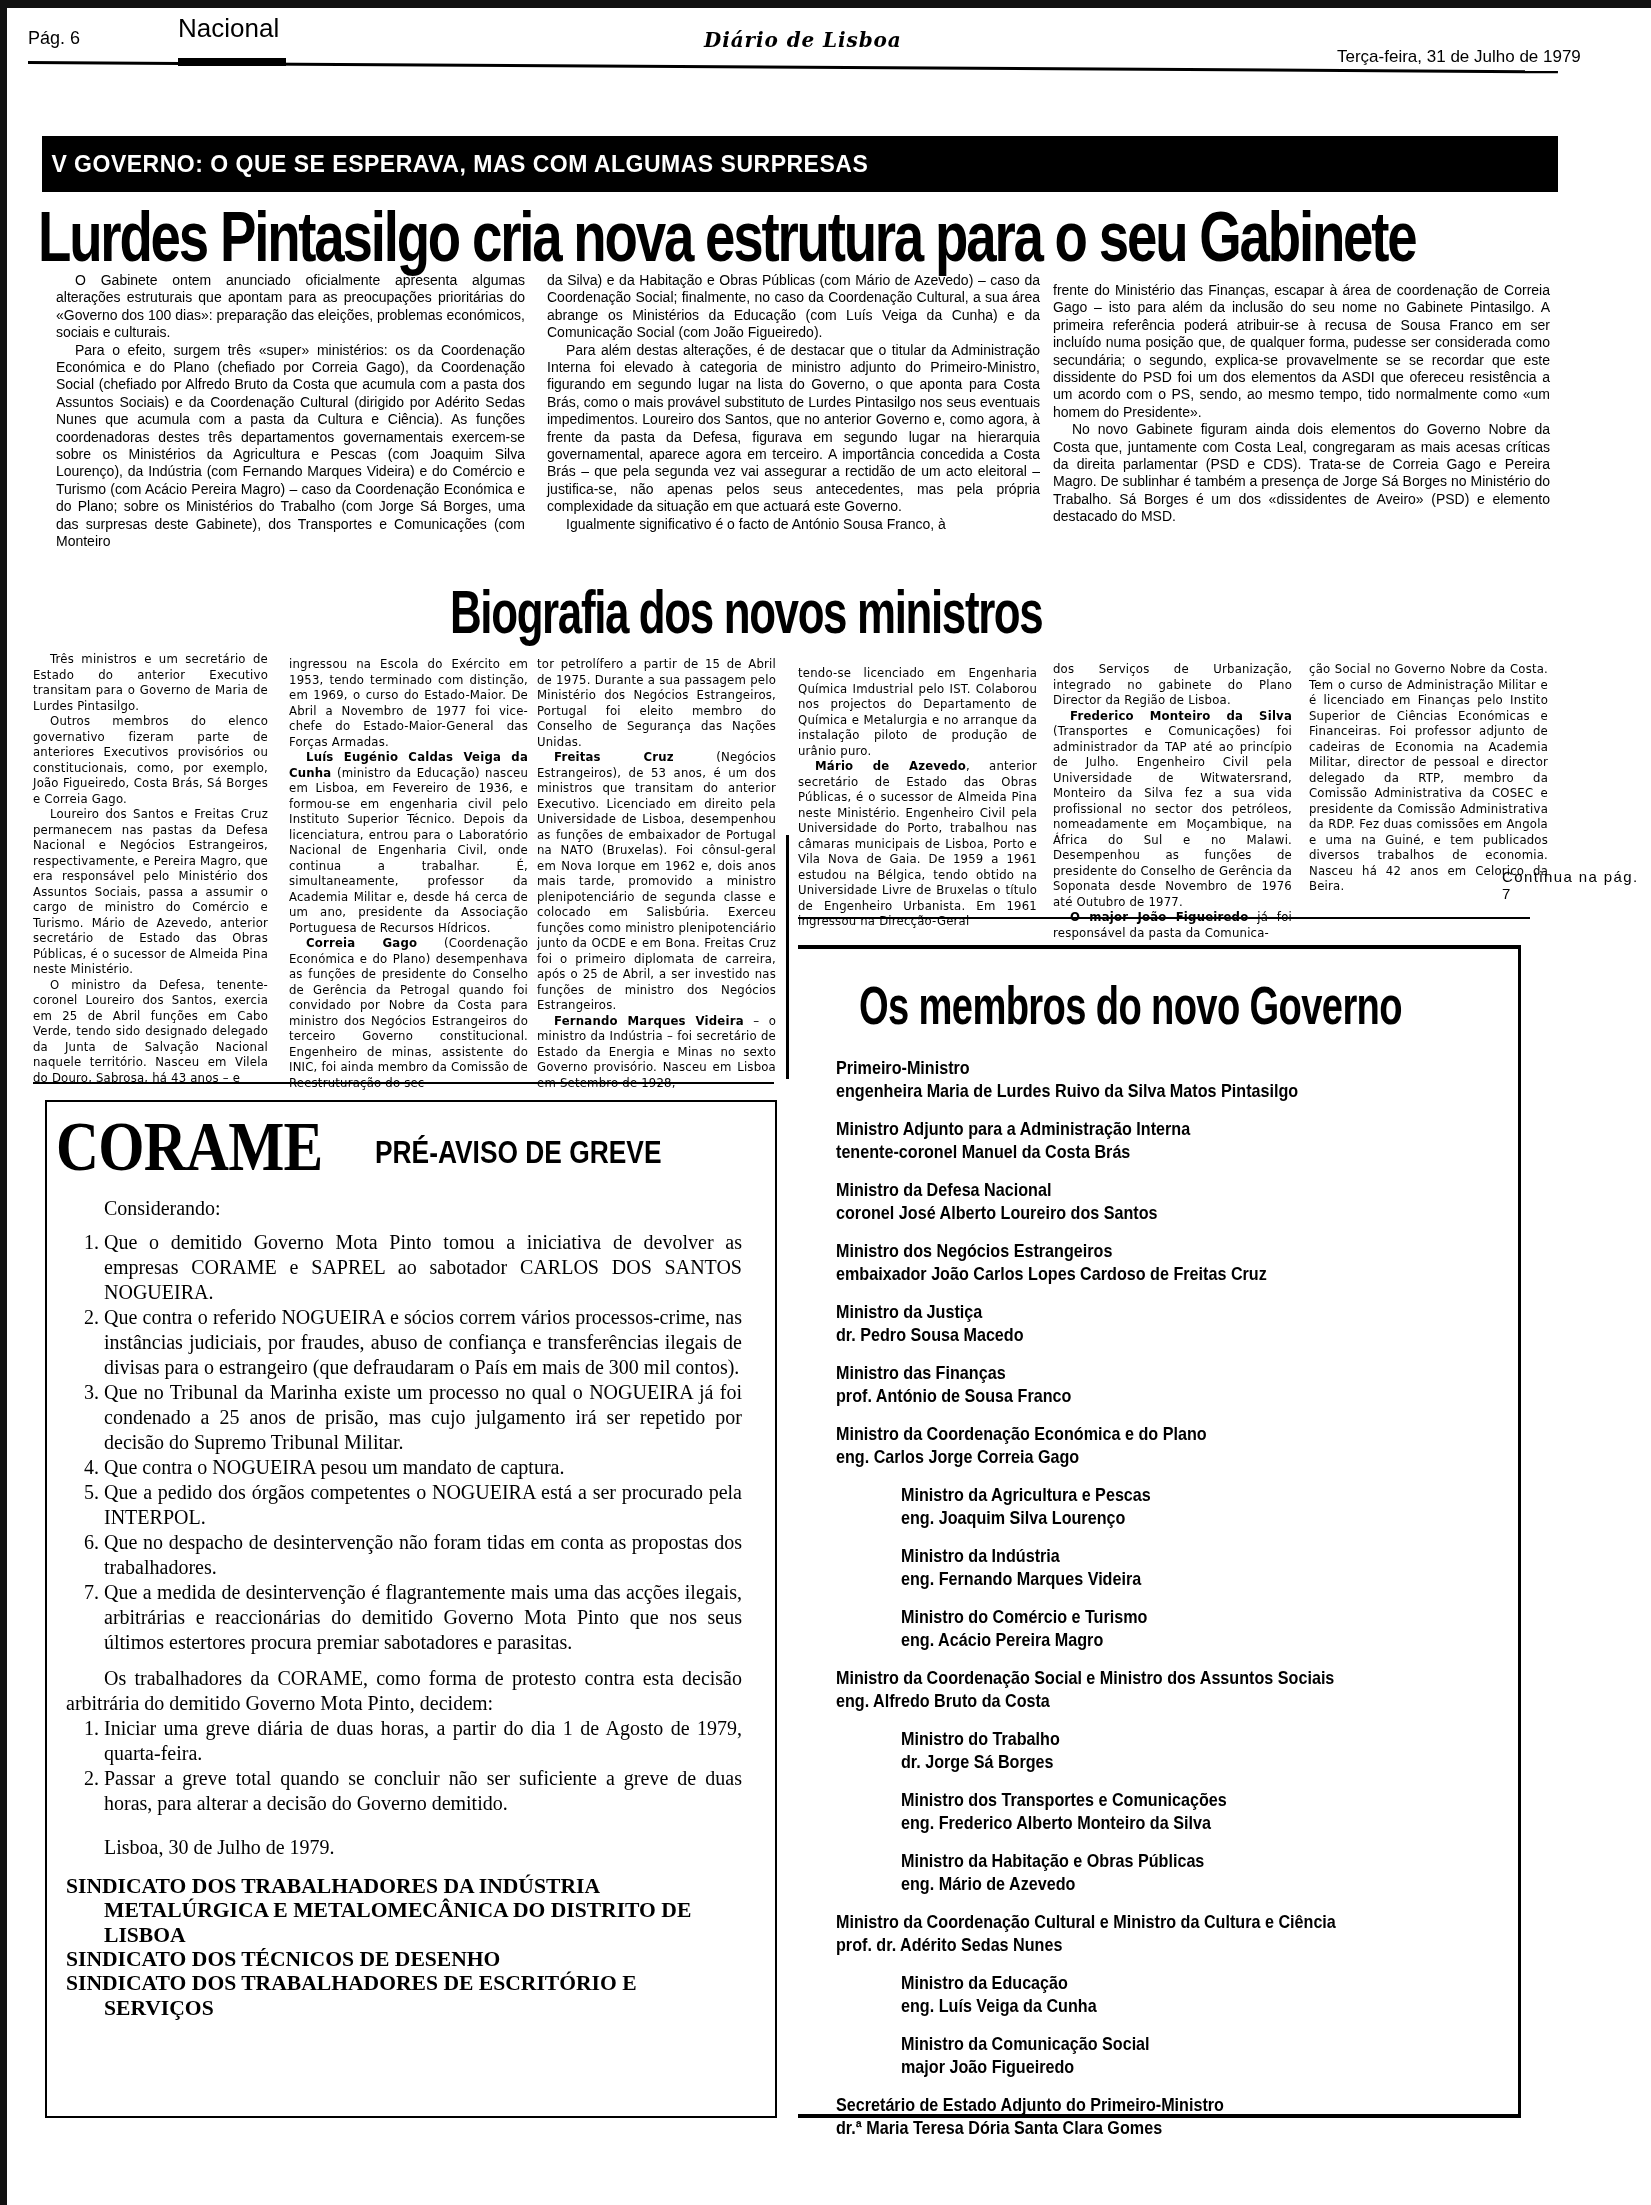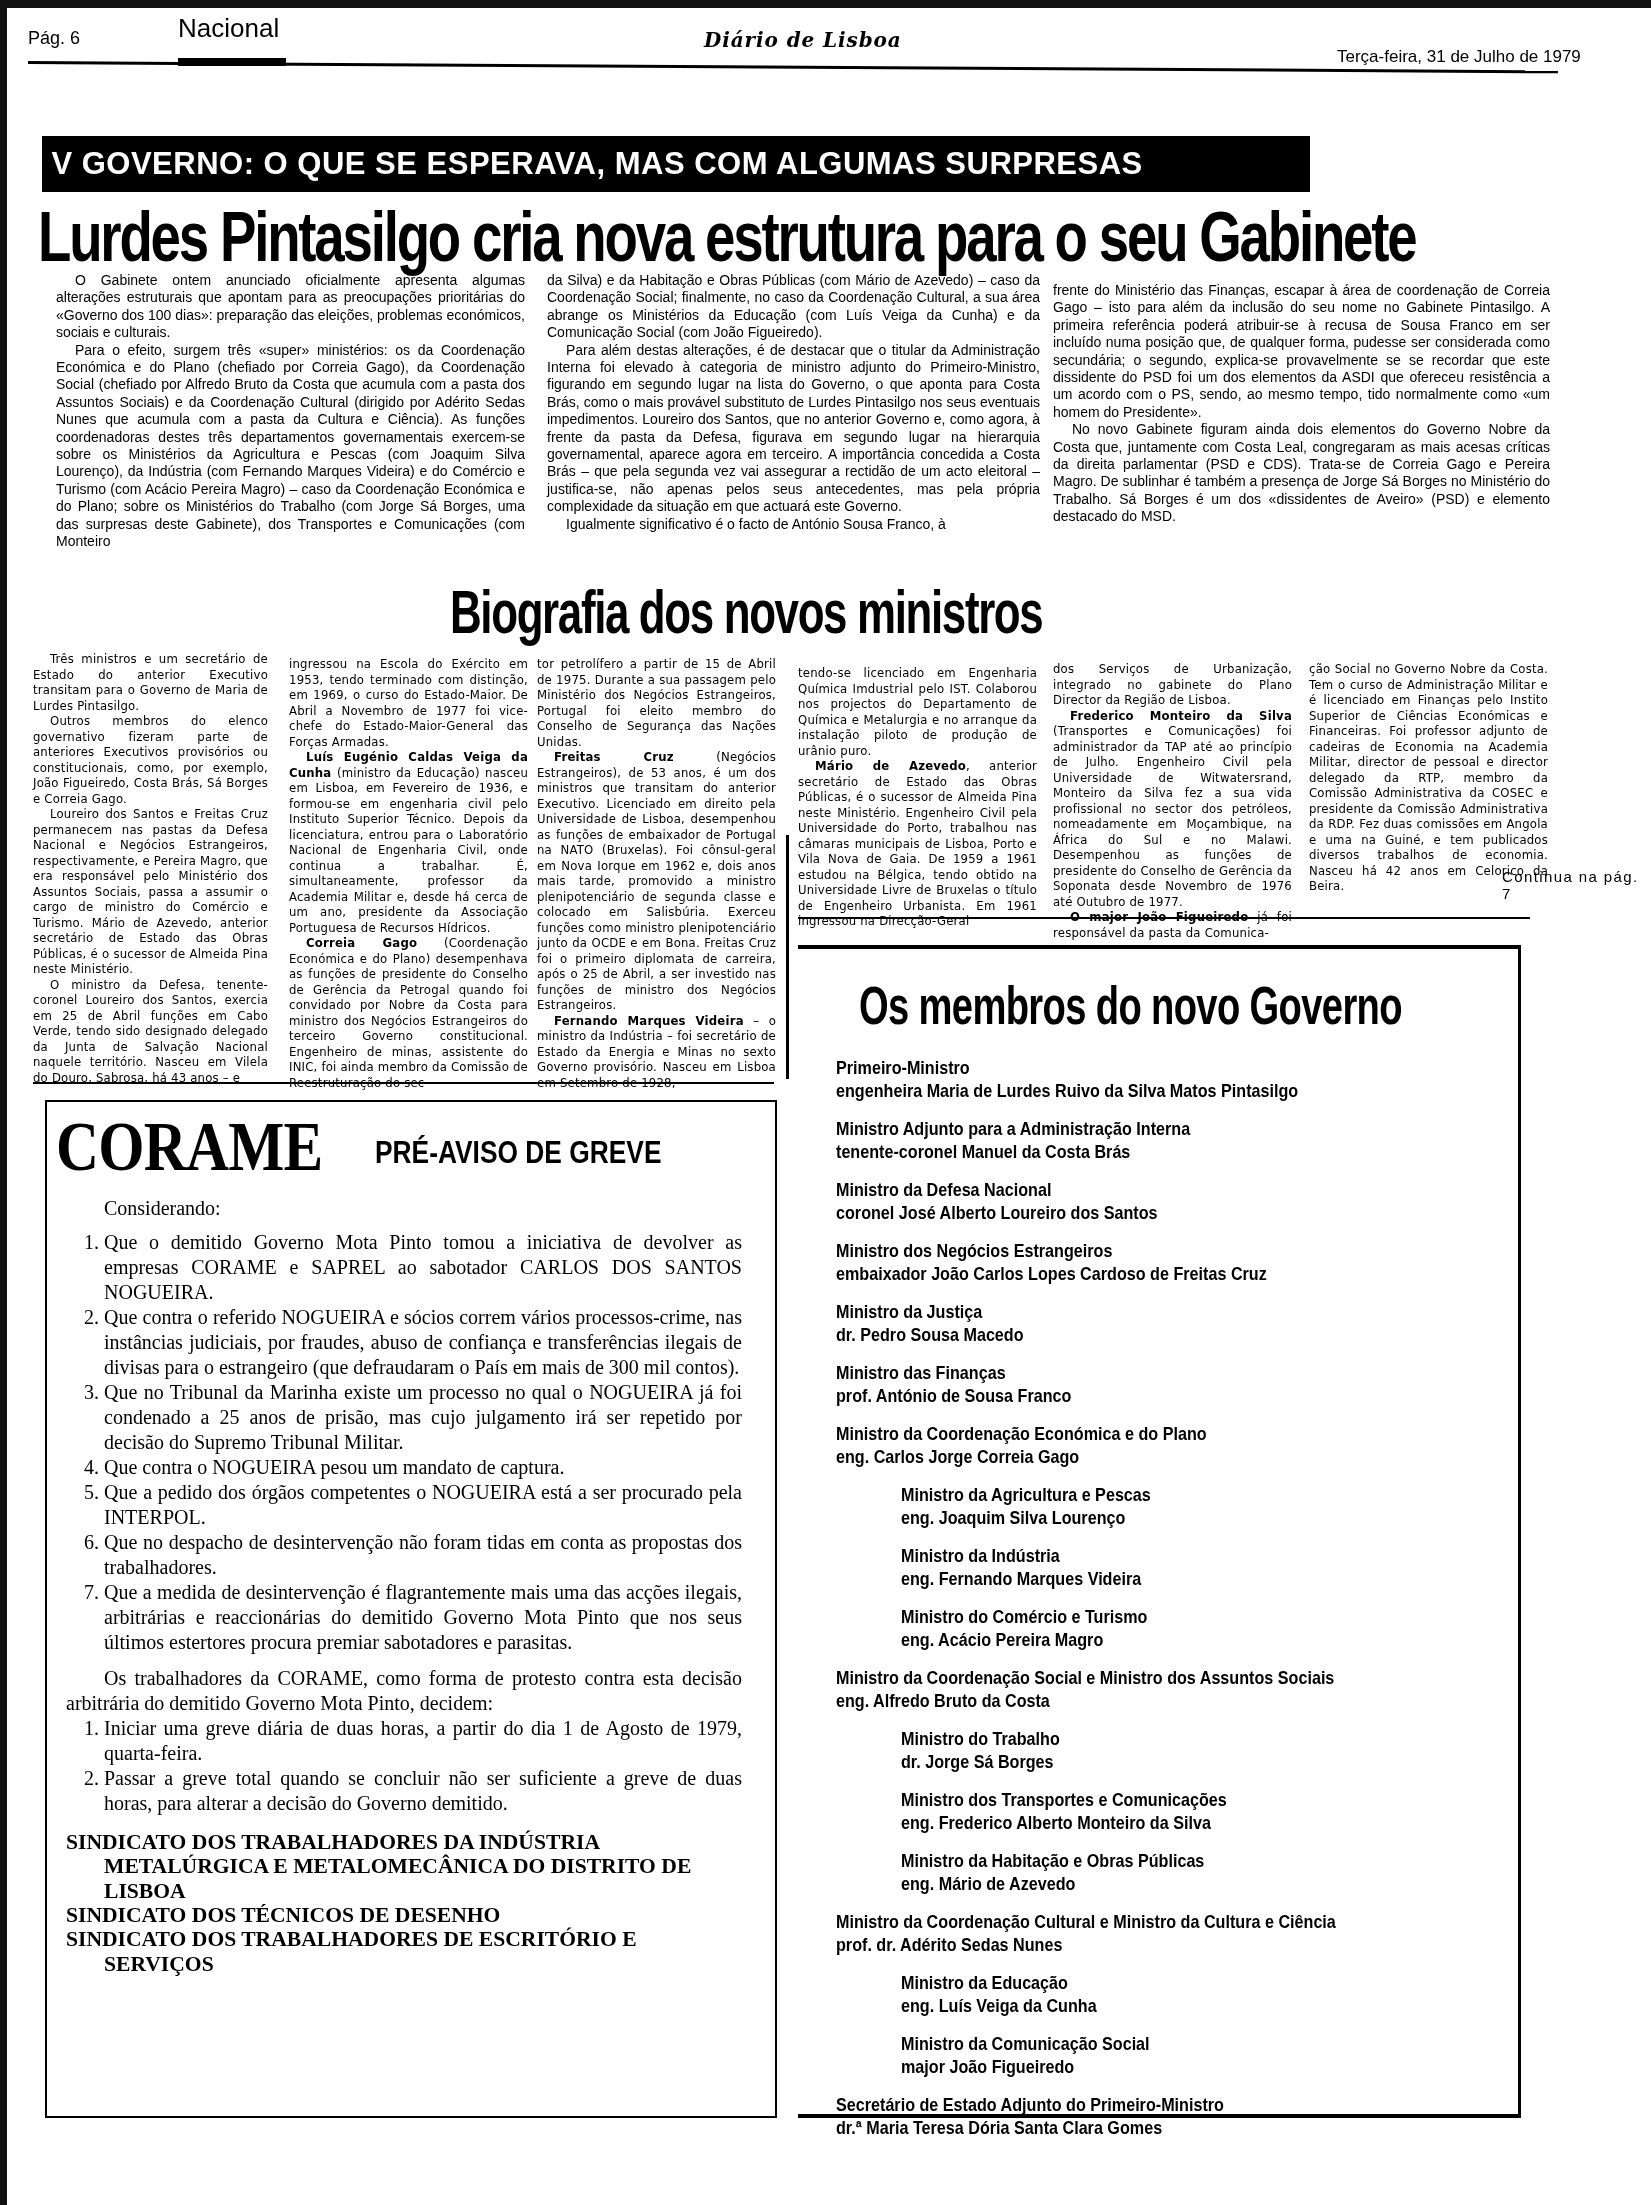--- a/index.html
+++ b/index.html
@@ -7,21 +7,21 @@
   .page-edge { position:absolute; left:0; top:0; width:6.6px; height:2205px; background:#111; }
   .top-edge { position:absolute; left:0; top:0; width:1652px; height:8.4px; background:#111; }
   .page-num { position:absolute; left:28px; top:28px; font-size:18px; }
   .section { position:absolute; left:178px; top:13px; font-size:26px; }
   .paper-name { position:absolute; left:704px; top:28px; font-size:20px; font-family:"DejaVu Serif", serif; font-style:italic; font-weight:bold; letter-spacing:0.9px; }
   .date { position:absolute; left:1337px; top:47px; font-size:17px; }
   .mast-rule { position:absolute; left:28px; top:61px; width:1530px; height:2.8px; background:#000; transform:rotate(0.35deg); transform-origin:left; }
   .mast-rule-thick { position:absolute; left:178px; top:58px; width:108px; height:7.5px; background:#000; }
 
   
-  .kicker { position:absolute; left:42px; top:136px; width:1268px; height:56px; background:#000; color:#fff; font-family:"Liberation Sans", sans-serif; font-weight:bold; font-size:31px; line-height:56px; padding-left:9.4px; box-sizing:border-box; transform:scaleX(1); letter-spacing:0.5px; }
+  .kicker { position:absolute; left:42px; top:136px; width:1516px; height:56px; background:#000; color:#fff; font-family:"Liberation Sans", sans-serif; font-weight:bold; font-size:23px; line-height:56px; padding-left:9.4px; box-sizing:border-box; transform:scaleX(1); letter-spacing:0.5px; }
   .headline { position:absolute; left:38px; top:197px; font-size:70px; font-weight:bold; letter-spacing:-2.8px; transform:scaleX(0.78); transform-origin:left; white-space:nowrap; }
 
   .col { position:absolute; font-size:14px; line-height:17.4px; text-align:justify; }
   .col p { margin:0; text-indent:19px; }
   .top1 { left:56px; top:272px; width:469px; }
   .top2 { left:547px; top:272px; width:493px; }
   .top3 { left:1053px; top:282px; width:497px; }
 
   .bio-headline { position:absolute; left:450px; top:577px; font-size:61px; font-weight:bold; letter-spacing:-1.9px; transform:scaleX(0.72); transform-origin:left; white-space:nowrap; }
 
@@ -136,20 +136,21 @@
       <li>Que contra o NOGUEIRA pesou um mandato de captura.</li>
       <li>Que a pedido dos órgãos competentes o NOGUEIRA está a ser procurado pela INTERPOL.</li>
       <li>Que no despacho de desintervenção não foram tidas em conta as propostas dos trabalhadores.</li>
       <li>Que a medida de desintervenção é flagrantemente mais uma das acções ilegais, arbitrárias e reaccionárias do demitido Governo Mota Pinto que nos seus últimos estertores procura premiar sabotadores e parasitas.</li>
     </ol>
     <div class="para">Os trabalhadores da CORAME, como forma de protesto contra esta decisão arbitrária do demitido Governo Mota Pinto, decidem:</div>
     <ol>
       <li>Iniciar uma greve diária de duas horas, a partir do dia 1 de Agosto de 1979, quarta-feira.</li>
       <li>Passar a greve total quando se concluir não ser suficiente a greve de duas horas, para alterar a decisão do Governo demitido.</li>
     </ol>
+    <div class="place">Lisboa, 30 de Julho de 1979.</div>
     <div class="unions">
       <div>SINDICATO DOS TRABALHADORES DA INDÚSTRIA METALÚRGICA E METALOMECÂNICA DO DISTRITO DE LISBOA</div>
       <div>SINDICATO DOS TÉCNICOS DE DESENHO</div>
       <div>SINDICATO DOS TRABALHADORES DE ESCRITÓRIO E SERVIÇOS</div>
     </div>
   </div>
 </div>
 
 <div class="members" id="members">
   <div class="members-title">Os membros do novo Governo</div>

